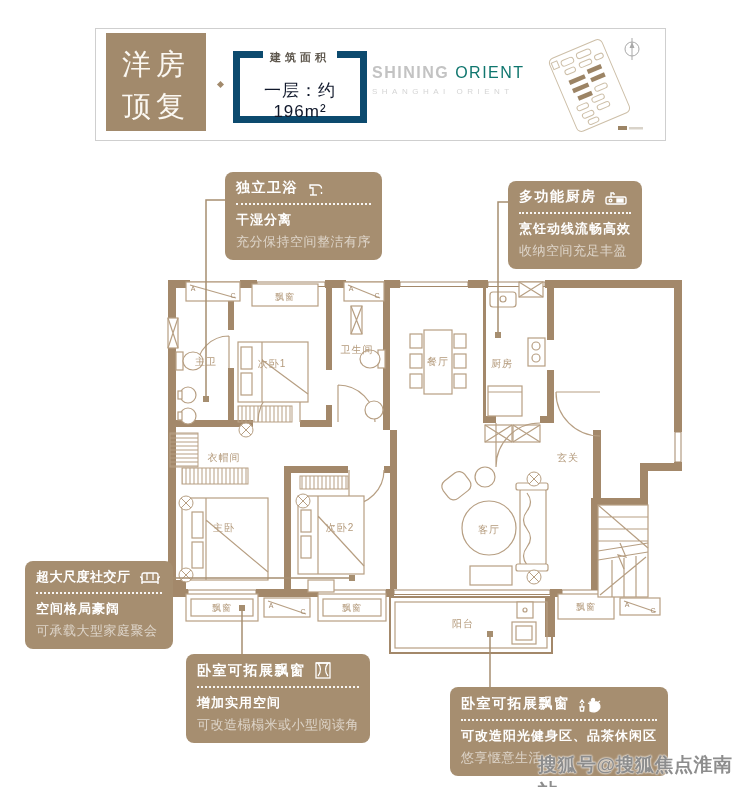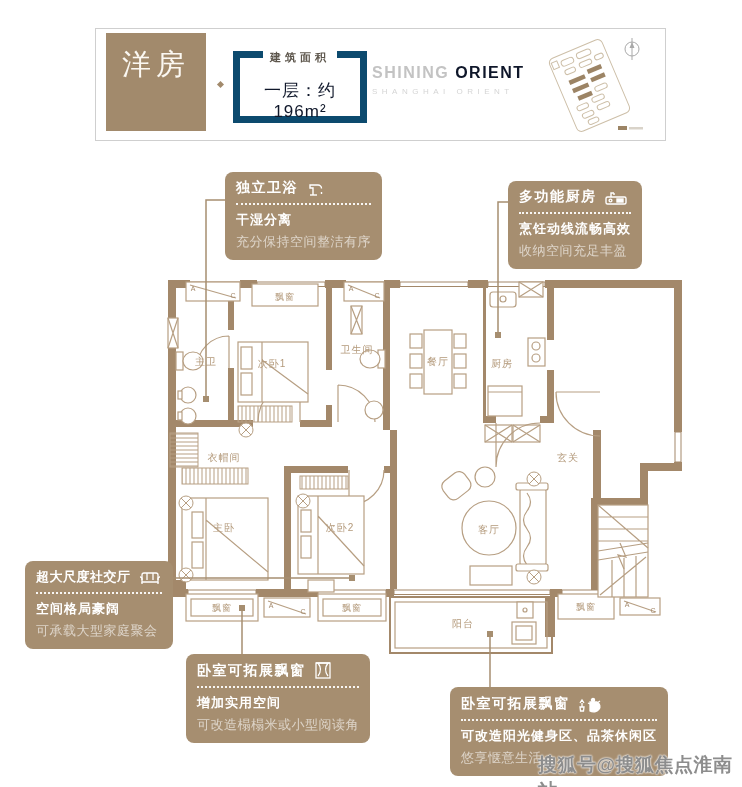--- a/index.html
+++ b/index.html
@@ -19,21 +19,21 @@
             background:#a28a6c;transform:rotate(45deg);z-index:2;}
   .area-box{position:absolute;left:233px;top:51px;width:120px;height:58px;
             border:7px solid #0c4a6e;z-index:2;}
   .area-caption{position:absolute;top:-8px;left:50%;transform:translateX(-50%);
                 background:#fff;padding:0 7px;font-size:11px;font-weight:bold;
                 letter-spacing:4px;color:#5d564c;white-space:nowrap;}
   .area-value{text-align:center;margin-top:21px;font-size:17px;color:#0f172a;
               letter-spacing:1px;}
   .brand{position:absolute;left:372px;top:64px;z-index:2;}
   .brand-line1{font-size:16px;font-weight:bold;letter-spacing:1.5px;color:#c3c3c3;}
-  .brand-line1 .b2{color:#0f172a;font-weight:700;}
+  .brand-line1 .b2{color:#0f766e;font-weight:400;}
   .brand-line2{font-size:8px;letter-spacing:4.5px;color:#d5d5d5;margin-top:5px;}
   .siteplan{position:absolute;left:528px;top:33px;z-index:2;}
 
   
   .plan{position:absolute;left:0;top:0;z-index:1;}
   .plan .rl{fill:#b3997a;font-size:10px;letter-spacing:1px;text-anchor:middle;
             font-family:"Liberation Sans",sans-serif;}
   .plan .rs{fill:#b3997a;font-size:9px;letter-spacing:1px;text-anchor:middle;
             font-family:"Liberation Sans",sans-serif;}
   .plan .mk{fill:#a3886a;font-size:7px;text-anchor:middle;
@@ -63,20 +63,21 @@
 </style>
 </head>
 <body>
 
 <div class="stage">
 
   <div class="header-frame"></div>
 
   <div class="type-box">
     <div>洋房</div>
+    <div>顶复</div>
   </div>
 
   <div class="sep-mark"></div>
 
   <div class="area-box">
     <span class="area-caption">建筑面积</span>
     <div class="area-value">一层：约196m²</div>
   </div>
 
   <div class="brand">

